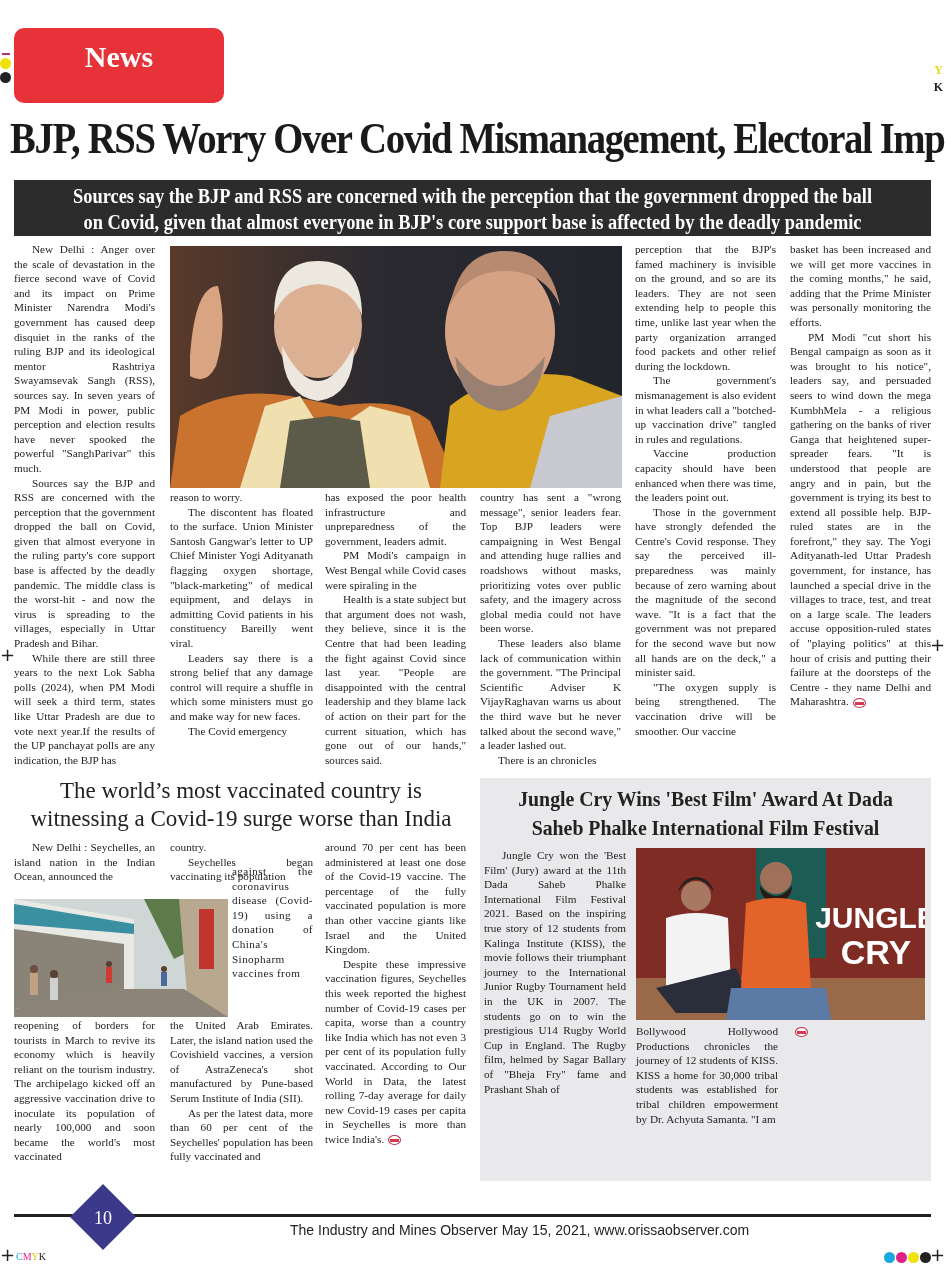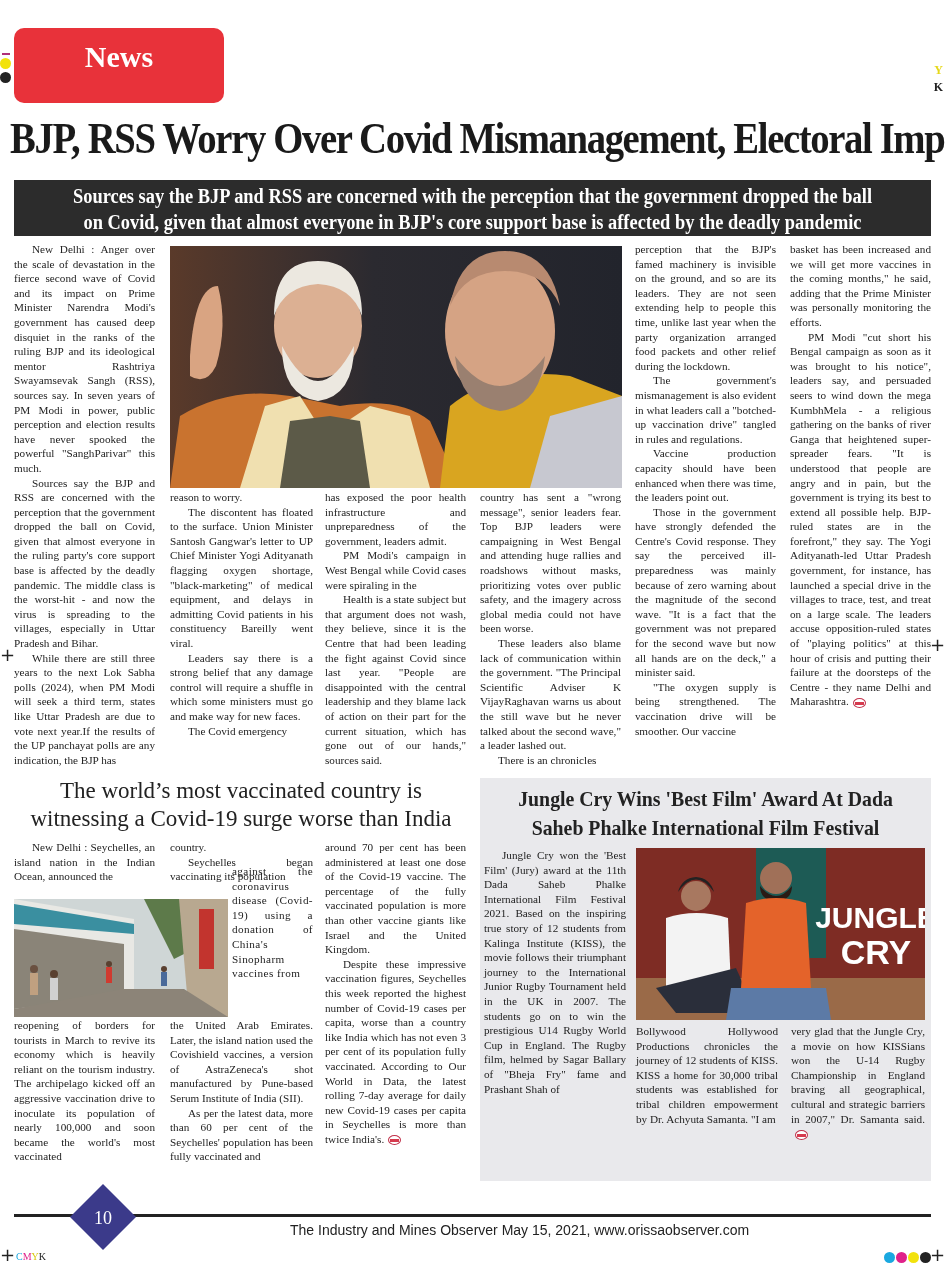--- a/index.html
+++ b/index.html
@@ -99,21 +99,21 @@
 </div>
 
 <div class="col" style="left:325px; top:490px; width:141px;">
   <p style="text-indent:0">has exposed the poor health infrastructure and unpreparedness of the government, leaders admit.</p>
   <p>PM Modi's campaign in West Bengal while Covid cases were spiraling in the</p>
   <p>Health is a state subject but that argument does not wash, they believe, since it is the Centre that had been leading the fight against Covid since last year. "People are disappointed with the central leadership and they blame lack of action on their part for the current situation, which has gone out of our hands," sources said.</p>
 </div>
 
 <div class="col" style="left:480px; top:490px; width:141px;">
   <p style="text-indent:0">country has sent a "wrong message", senior leaders fear. Top BJP leaders were campaigning in West Bengal and attending huge rallies and roadshows without masks, prioritizing votes over public safety, and the imagery across global media could not have been worse.</p>
-  <p>These leaders also blame lack of communication within the government. "The Principal Scientific Adviser K VijayRaghavan warns us about the still wave but he never talked about the second wave," a leader lashed out.</p>
+  <p>These leaders also blame lack of communication within the government. "The Principal Scientific Adviser K VijayRaghavan warns us about the third wave but he never talked about the second wave," a leader lashed out.</p>
   <p>There is an chronicles</p>
 </div>
 
 <div class="col" style="left:635px; top:242px; width:141px;">
   <p style="text-indent:0">perception that the BJP's famed machinery is invisible on the ground, and so are its leaders. They are not seen extending help to people this time, unlike last year when the party organization arranged food packets and other relief during the lockdown.</p>
   <p>The government's mismanagement is also evident in what leaders call a "botched-up vaccination drive" tangled in rules and regulations.</p>
   <p>Vaccine production capacity should have been enhanced when there was time, the leaders point out.</p>
   <p>Those in the government have strongly defended the Centre's Covid response. They say the perceived ill-preparedness was mainly because of zero warning about the magnitude of the second wave. "It is a fact that the government was not prepared for the second wave but now all hands are on the deck," a minister said.</p>
   <p>"The oxygen supply is being strengthened. The vaccination drive will be smoother. Our vaccine</p>
 </div>
@@ -201,21 +201,21 @@
     <path d="M95 140 L190 140 L195 172 L90 172z" fill="#5c7aa6"></path>
     <text x="240" y="80" fill="#fff" font-family="Liberation Sans, sans-serif" font-weight="bold" font-size="30" text-anchor="middle">JUNGLE</text>
     <text x="240" y="116" fill="#fff" font-family="Liberation Sans, sans-serif" font-weight="bold" font-size="34" text-anchor="middle">CRY</text>
   </svg>
 </div>
 
 <div class="col" style="left:636px; top:1024px; width:142px;">
   <p style="text-indent:0">Bollywood Hollywood Productions chronicles the journey of 12 students of KISS. KISS a home for 30,000 tribal students was established for tribal children empowerment by Dr. Achyuta Samanta. "I am</p>
 </div>
 <div class="col" style="left:791px; top:1024px; width:134px;">
-  <p style="text-indent:0"><span>very glad that the Jungle Cry, a movie on how KISSians won the U-14 Rugby Championship in England braving all geographical, cultural and strategic barriers in 2007," Dr. Samanta said.</span><span class="end-mark"></span></p>
+  <p style="text-indent:0"><span class="end-mark"></span></p>
 </div>
 
 <div class="abs footer-line"></div>
 <svg class="abs page-diamond" viewBox="0 0 66 66">
   <polygon points="33,0 66,33 33,66 0,33" fill="#3b3a8a"></polygon>
   <text x="33" y="40" fill="#fff" font-family="Liberation Serif, serif" font-size="18" text-anchor="middle">10</text>
 </svg>
 <div class="abs footer-text">The Industry and Mines Observer May 15, 2021, www.orissaobserver.com</div>
 
 <div class="abs cross" style="left:0; top:1246px;">+</div>

